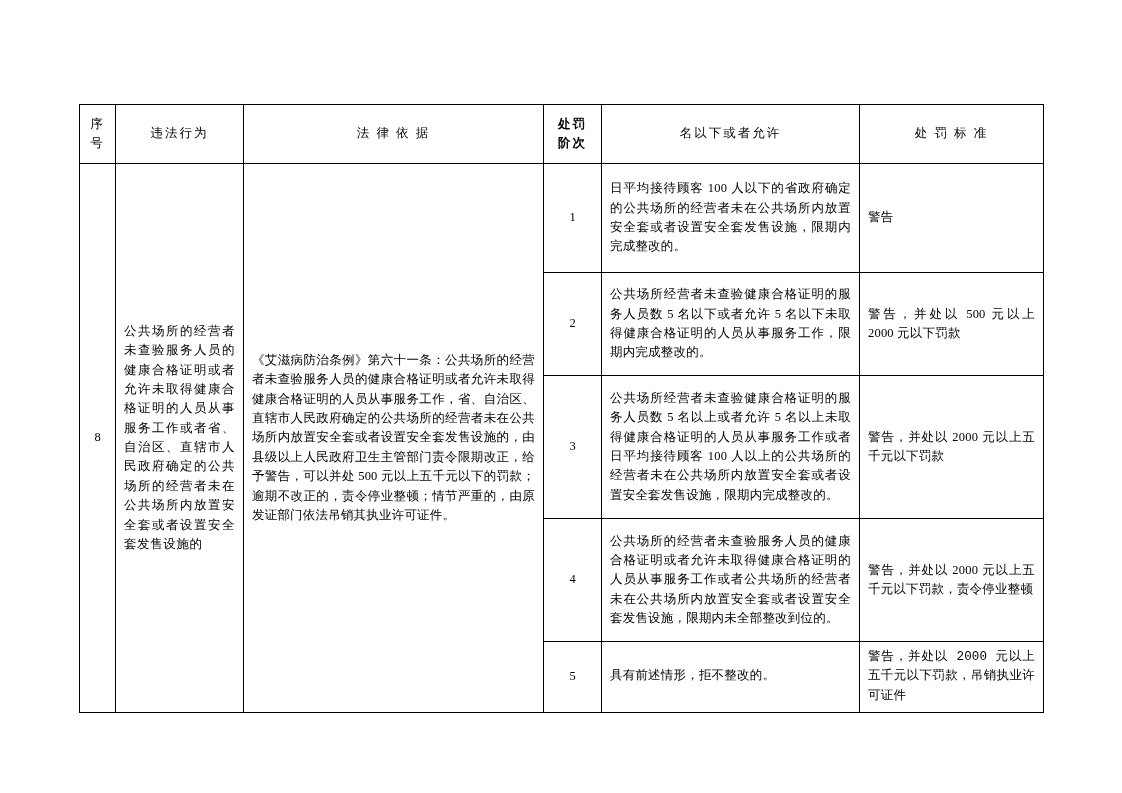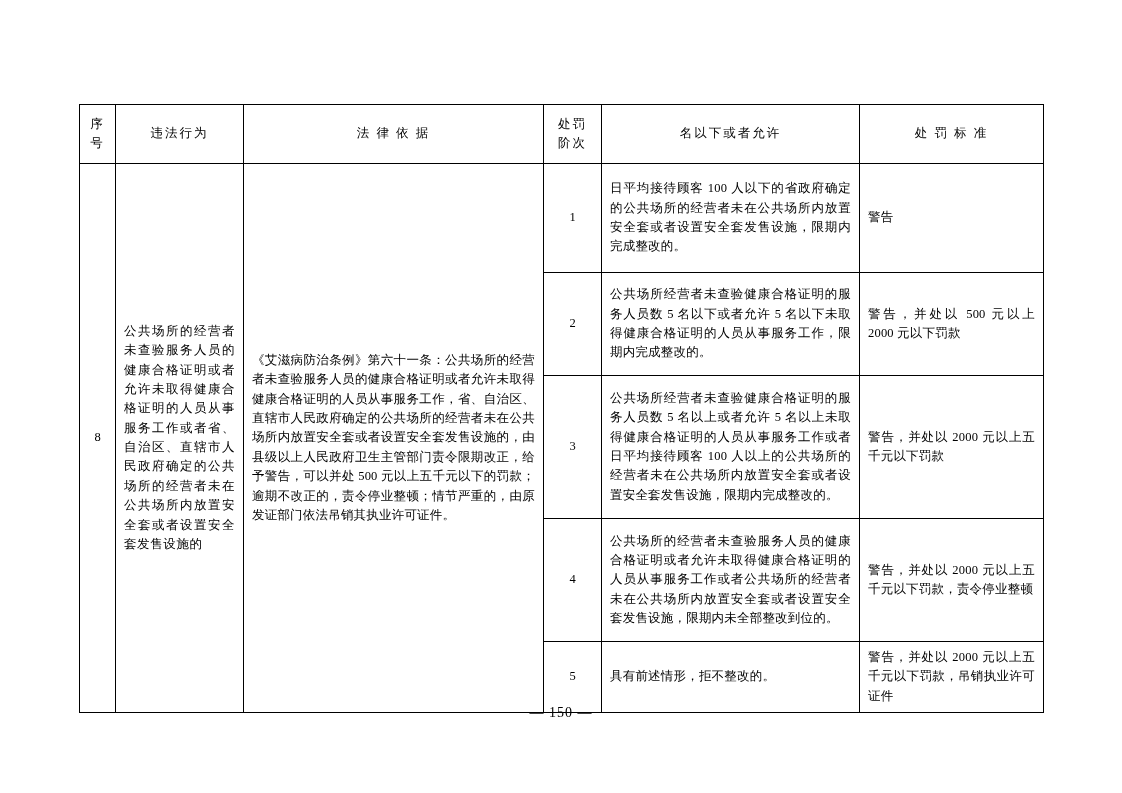--- a/index.html
+++ b/index.html
@@ -49,20 +49,21 @@
   }
   .col-no     { width: 36px; }
   .col-act    { width: 128px; }
   .col-law    { width: 300px; }
   .col-stage  { width: 58px; }
   .col-case   { width: 258px; }
   .col-pen    { width: 184px; }
 
   .hdr-two-line {
     line-height: 1.35;
+    font-weight: bold;
   }
   td.cell-no {
     text-align: center;
     font-size: 13px;
     letter-spacing: 0;
   }
   td.cell-act {
     text-align: justify;
     text-align-last: left;
     letter-spacing: 0.6px;
@@ -92,21 +93,21 @@
     text-align: justify;
     text-align-last: left;
     line-height: 1.8;
     padding: 10px 10px;
     letter-spacing: 0.2px;
   }
   .row-1 td.cell-case, .row-1 td.cell-pen { height: 96px; }
   .row-2 td.cell-case, .row-2 td.cell-pen { height: 90px; }
   .row-3 td.cell-case, .row-3 td.cell-pen { height: 130px; }
   .row-4 td.cell-case, .row-4 td.cell-pen { height: 110px; }
-  .row-5 td.cell-case, .row-5 td.cell-pen { height: 44px; }
+  .row-5 td.cell-case, .row-5 td.cell-pen { height: 44px; font-family: Liberation Mono, monospace; }
 
   .page-number {
     position: absolute;
     left: 0;
     top: 705px;
     width: 1122px;
     text-align: center;
     font-size: 14px;
     letter-spacing: 1px;
   }
@@ -165,15 +166,14 @@
         </tr>
         <tr class="row-5">
           <td class="cell-stage">5</td>
           <td class="cell-case">具有前述情形，拒不整改的。</td>
           <td class="cell-pen">警告，并处以 2000 元以上五千元以下罚款，吊销执业许可证件</td>
         </tr>
       </tbody>
     </table>
   </div>
 
-  <div class="page-number">— 150 —</div>
 
 </div>
 
 </body></html>

